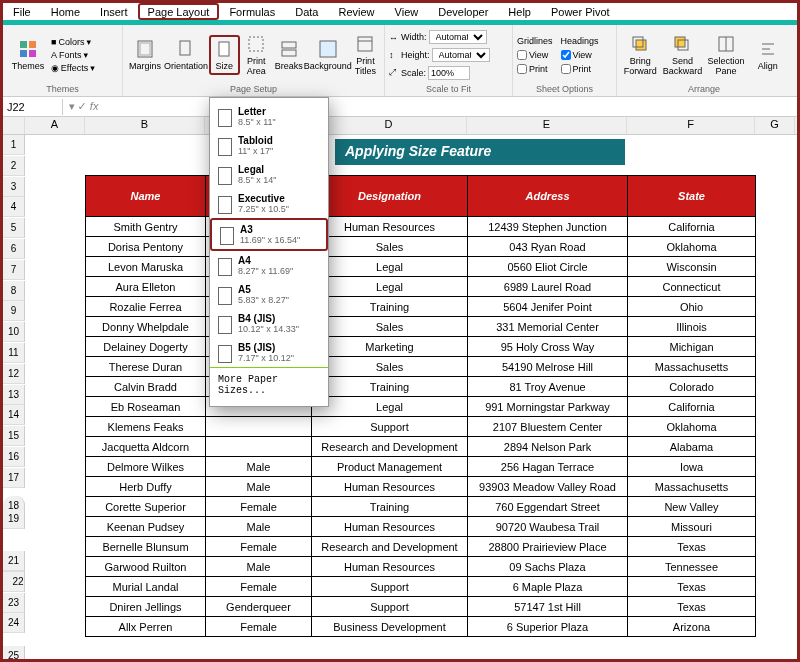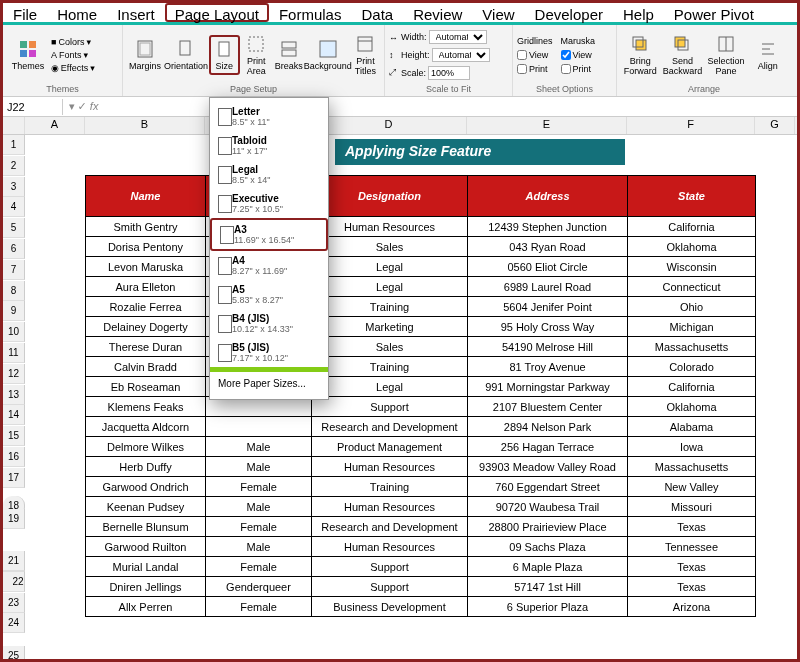--- a/index.html
+++ b/index.html
@@ -1,17 +1,17 @@
 <!DOCTYPE html>
 <html><head>
 <meta charset="utf-8">
 <style>
 * { box-sizing: border-box; margin: 0; padding: 0; font-family: 'Segoe UI', Arial, sans-serif; }
 body { background: #fff; width: 800px; height: 662px; overflow: hidden; position: relative; border: 3px solid #8b2020; }
-.menubar { display: flex; height: 22px; background: #fff; font-size: 15px; border-bottom: 3px solid #14b8a6; }
+.menubar { display: flex; height: 22px; background: #fff; font-size: 11px; border-bottom: 5px solid #14b8a6; }
 .menubar .mitem { padding: 3px 10px; cursor: pointer; }
 .menubar .mitem.active { border: 2px solid #8b2020; border-radius: 3px; padding: 1px 8px; }
 .ribbon { display: flex; height: 72px; background: #f3f3f3; border-bottom: 1px solid #ccc; font-size: 10px; }
 .rgroup { display: flex; flex-direction: column; border-right: 1px solid #ddd; padding: 2px 4px; }
 .rgroup .row { display: flex; align-items: center; gap: 2px; flex: 1; }
 .rgroup .glabel { text-align: center; font-size: 9px; color: #666; padding-top: 2px; }
 .rbig { display: flex; flex-direction: column; align-items: center; width: 42px; padding: 2px; cursor: pointer; font-size: 9px; text-align: center; gap: 2px; }
 .rbig.hl { border: 2px solid #8b2020; border-radius: 3px; }
 .ricon { width: 20px; height: 20px; display: flex; align-items: center; justify-content: center; }
 .smallrow { display: flex; align-items: center; gap: 2px; font-size: 9px; padding: 1px 0; }
@@ -22,26 +22,26 @@
 .fxlabel { padding: 0 6px; color: #888; }
 .colheads { display: flex; height: 18px; background: #f0f0f0; font-size: 11px; border-bottom: 1px solid #ccc; }
 .colheads .ch { border-right: 1px solid #ddd; text-align: center; padding-top: 1px; }
 .gridarea { position: relative; }
 .rowhead { position: absolute; left: 0; width: 22px; background: #f0f0f0; font-size: 10px; text-align: center; border-right: 1px solid #ccc; border-bottom: 1px solid #ddd; height: 20px; line-height: 20px; }
 .titlebar { position: absolute; left: 332px; top: 4px; font-size: 14px; font-weight: bold; font-style: italic; color: #fff; background: #14707a; padding: 4px 10px; width: 290px; text-align: left; height: 26px; }
 .datatable { position: absolute; left: 82px; top: 40px; border-collapse: collapse; font-size: 11px; }
 .datatable th { background: #c81818; color: #fff; font-weight: bold; font-style: italic; border: 1px solid #000; padding: 14px 4px; height: 32px; text-align: center; }
 .datatable td { border: 1px solid #000; padding: 2px 4px; height: 20px; text-align: center; }
 .size-dropdown { position: absolute; left: 206px; top: 94px; width: 120px; background: #fff; border: 1px solid #999; box-shadow: 2px 6px 18px rgba(0,0,0,0.4); z-index: 100; font-size: 10px; padding: 4px 0; }
-.size-dropdown .sitem { display: flex; align-items: center; padding: 4px 8px; cursor: pointer; }
+.size-dropdown .sitem { display: flex; align-items: flex-end; gap: 6px; padding: 4px 8px; cursor: pointer; }
 .size-dropdown .sitem.hl { border: 2px solid #8b2020; border-radius: 3px; }
 .size-dropdown .sicon { width: 14px; height: 18px; border: 1px solid #666; flex-shrink: 0; }
 .size-dropdown .stext .sname { font-weight: bold; font-size: 10px; }
 .size-dropdown .stext .sdim { color: #666; font-size: 9px; }
-.size-dropdown .more { padding: 6px 8px; border-top: 5px solid #84cc16; cursor: pointer; }
+.size-dropdown .more { padding: 6px 8px; border-top: 1px solid #84cc16; cursor: pointer; font-family: Liberation Mono, monospace; }
 svg { display: block; }
 </style>
 </head>
 <body>
 
 <div class="menubar">
     <div class="mitem">File</div>
     <div class="mitem">Home</div>
     <div class="mitem">Insert</div>
     <div class="mitem active">Page Layout</div>
@@ -151,21 +151,21 @@
         <div class="smallrow">
             <input type="checkbox" class="cb" style=""> 
             <span>View</span>
           </div>
         <div class="smallrow">
             <input type="checkbox" class="cb" style=""> 
             <span>Print</span>
           </div>
       </div>
       <div style="display:flex;flex-direction:column;gap:2px">
-        <div class="smallrow">Maruska</div>
+        <div class="smallrow">Headings</div>
         <div class="smallrow">
             <input type="checkbox" class="cb" checked="" style=""> 
             <span>View</span>
           </div>
         <div class="smallrow">
             <input type="checkbox" class="cb" style=""> 
             <span>Print</span>
           </div>
       </div>
     </div>
@@ -272,20 +272,27 @@
           <td>Connecticut</td>
         </tr>
         <tr>
           <td>Rozalie Ferrea</td>
           <td></td>
           <td>Training</td>
           <td>5604 Jenifer Point</td>
           <td>Ohio</td>
         </tr>
         <tr>
+          <td>Donny Whelpdale</td>
+          <td></td>
+          <td>Sales</td>
+          <td>331 Memorial Center</td>
+          <td>Illinois</td>
+        </tr>
+        <tr>
           <td>Delainey Dogerty</td>
           <td></td>
           <td>Marketing</td>
           <td>95 Holy Cross Way</td>
           <td>Michigan</td>
         </tr>
         <tr>
           <td>Therese Duran</td>
           <td></td>
           <td>Sales</td>
@@ -328,21 +335,21 @@
           <td>Iowa</td>
         </tr>
         <tr>
           <td>Herb Duffy</td>
           <td>Male</td>
           <td>Human Resources</td>
           <td>93903 Meadow Valley Road</td>
           <td>Massachusetts</td>
         </tr>
         <tr>
-          <td>Garwood Ondrich</td>
+          <td>Corette Superior</td>
           <td>Female</td>
           <td>Training</td>
           <td>760 Eggendart Street</td>
           <td>New Valley</td>
         </tr>
         <tr>
           <td>Keenan Pudsey</td>
           <td>Male</td>
           <td>Human Resources</td>
           <td>90720 Waubesa Trail</td>

